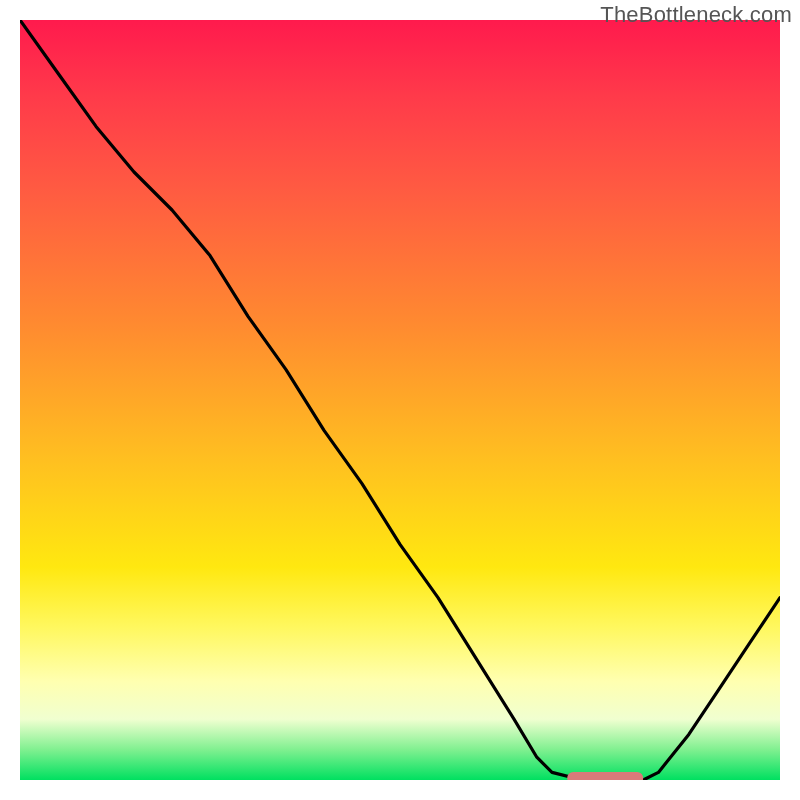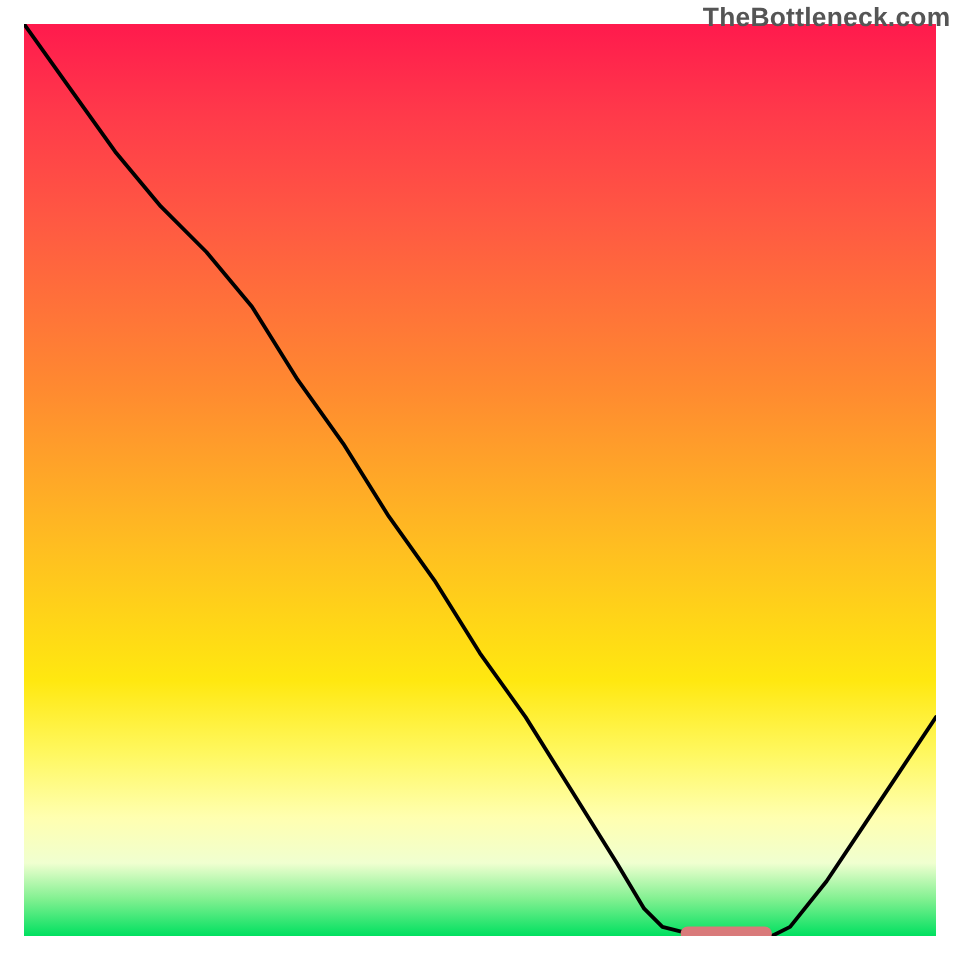--- a/index.html
+++ b/index.html
@@ -15,21 +15,21 @@
     position: relative;
     width: 800px;
     height: 800px;
   }
   .watermark {
     position: absolute;
     top: 2px;
     right: 8px;
     color: #555;
     font-size: 22px;
-    font-weight: 700;
+    font-weight: 400;
     z-index: 5;
     letter-spacing: 0.2px;
   }
   .plot-area {
     position: absolute;
     left: 20px;
     top: 20px;
     width: 760px;
     height: 760px;
   }

